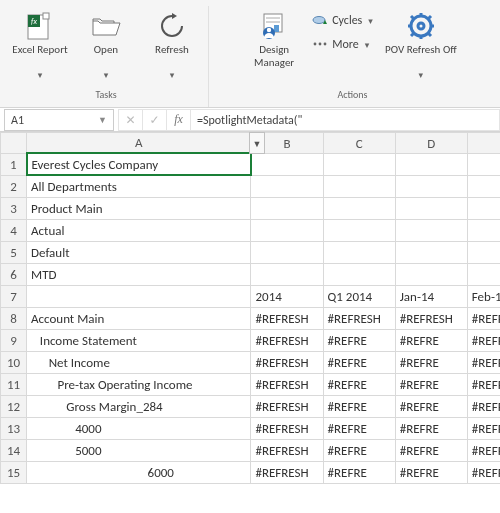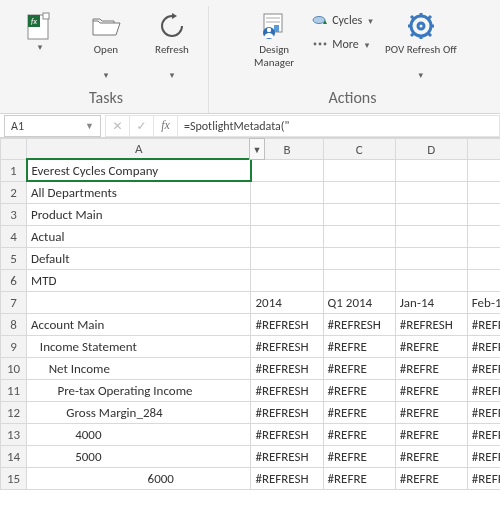--- a/index.html
+++ b/index.html
@@ -30,28 +30,28 @@
     width: 60px; padding: 4px 2px; font-size: 11px; text-align: center;
     line-height: 1.15; color: #444; cursor: pointer;
   }
   .rbtn .ic { width: 32px; height: 32px; display:flex; align-items:center; justify-content:center; }
   .rbtn span.lbl { margin-top: 2px; min-height: 26px; }
   .rbtn .drop { font-size: 9px; color:#666; }
   .small-stack { display:flex; flex-direction:column; gap:4px; padding-top:4px; }
   .sbtn { display:flex; align-items:center; gap:4px; font-size:12px; color:#444; cursor:pointer; padding:2px; }
   .sbtn .ic { width:16px; height:16px; display:flex; align-items:center; justify-content:center;}
   .sbtn .drop { font-size:9px; color:#666; margin-left:2px;}
-  .group-title { font-size: 16px; color:#666; text-align:center; padding:4px 0 6px; }
+  .group-title { font-size: 10px; color:#666; text-align:center; padding:4px 0 6px; }
 
   .fxbar {
     display:flex; align-items:center; height:24px;
     border-bottom:1px solid #d5d5d5; background:#fff;
   }
   .namebox {
-    width:97px; height:22px; border:1px solid #ccc; margin:0 4px;
+    width:110px; height:22px; border:1px solid #ccc; margin:0 4px;
     display:flex; align-items:center; padding:0 6px; font-size:12px;
     justify-content:space-between;
   }
   .namebox .dd { color:#888; font-size:9px; }
   .fxbtns { display:flex; align-items:center; height:22px; border:1px solid #e4e4e4; border-left:none; }
   .fxbtn { width:24px; height:22px; display:flex; align-items:center; justify-content:center; color:#bbb; border-left:1px solid #e4e4e4; }
   .fxbtn.fx { font-style:italic; color:#777; font-family: "Times New Roman", serif; }
   .formula { flex:1; height:22px; border:1px solid #e4e4e4; border-left:none; display:flex; align-items:center; padding:0 6px; font-size:12px; }
 
   .grid-wrap { position:relative; }
@@ -92,20 +92,21 @@
       <div class="group-buttons">
         <div class="rbtn">
           <div class="ic">
             <svg width="30" height="30">
                 <rect x="3" y="4" width="20" height="24" fill="#fff" stroke="#888"></rect>
                 <rect x="3" y="4" width="12" height="12" fill="#1e6e3c"></rect>
                 <text x="6" y="13" font-size="8" fill="#fff" font-style="italic">fx</text>
                 <rect x="18" y="2" width="6" height="6" fill="#fff" stroke="#888"></rect>
               </svg>
           </div>
+          <span class="lbl">Excel Report</span>
           <span class="drop">▾</span>
         </div>
         <div class="rbtn">
           <div class="ic">
             <svg width="32" height="30">
                 <path d="M3 10 L3 24 L26 24 L30 12 L10 12 L8 10 Z" fill="#fff" stroke="#777"></path>
                 <path d="M3 10 L3 8 L10 8 L12 10 L24 10 L24 12" fill="none" stroke="#777"></path>
               </svg>
           </div>
           <span class="lbl">Open</span>

